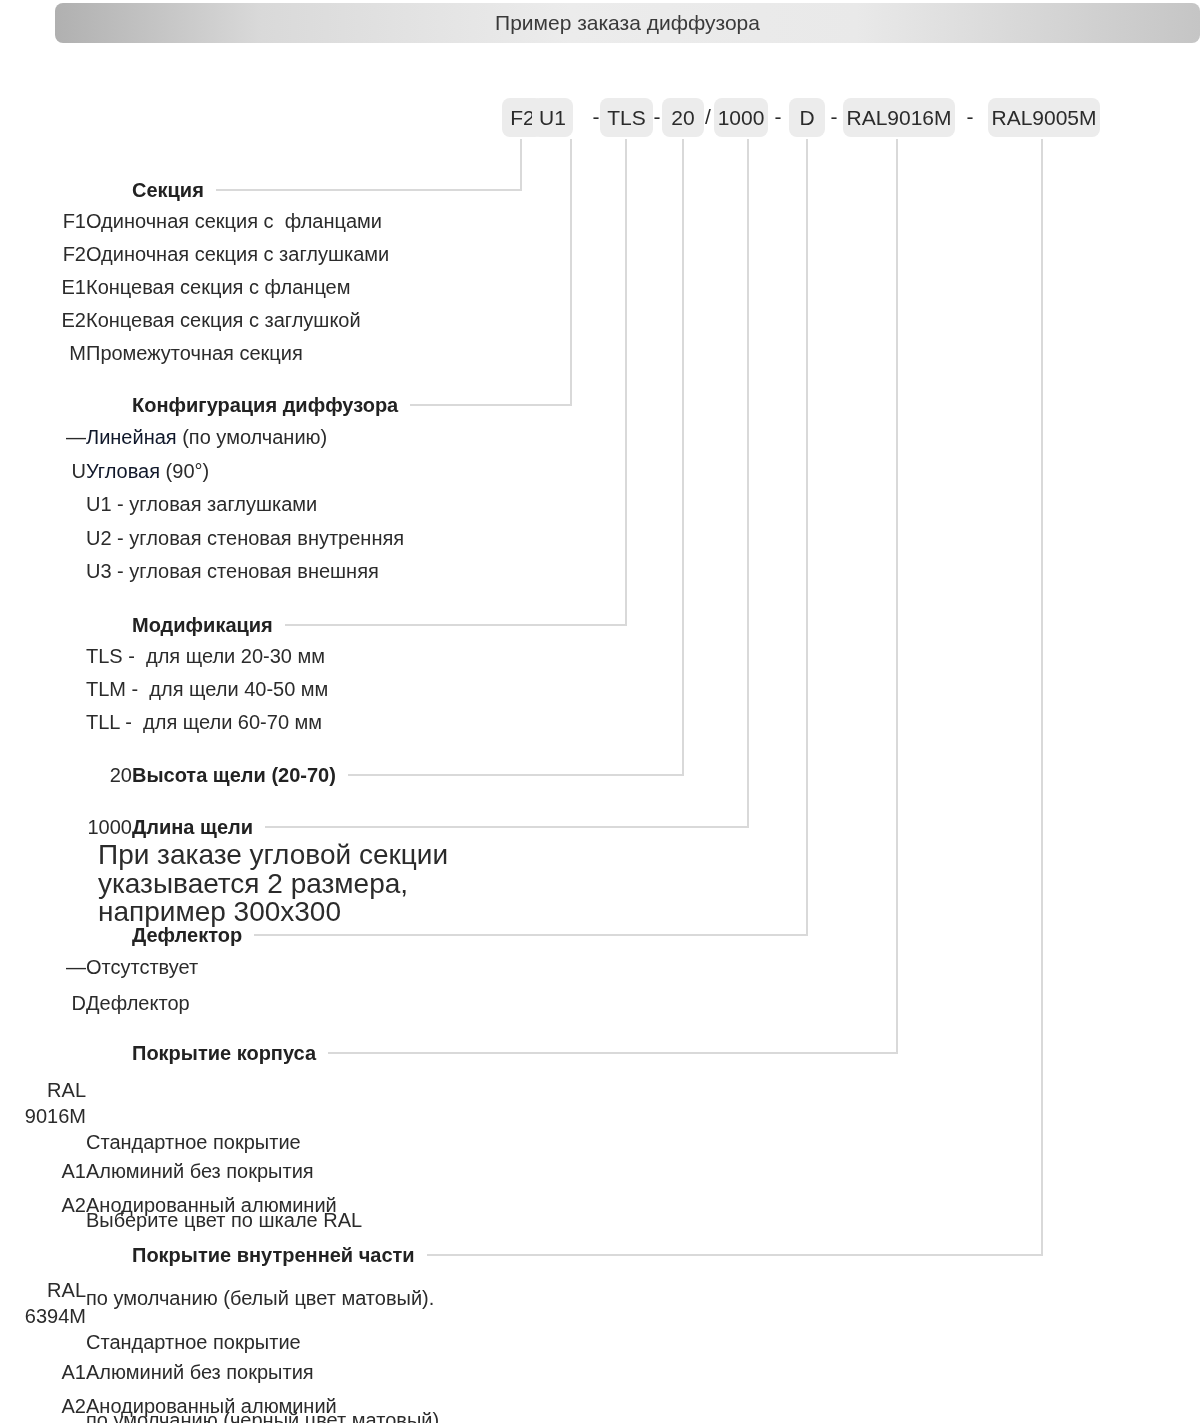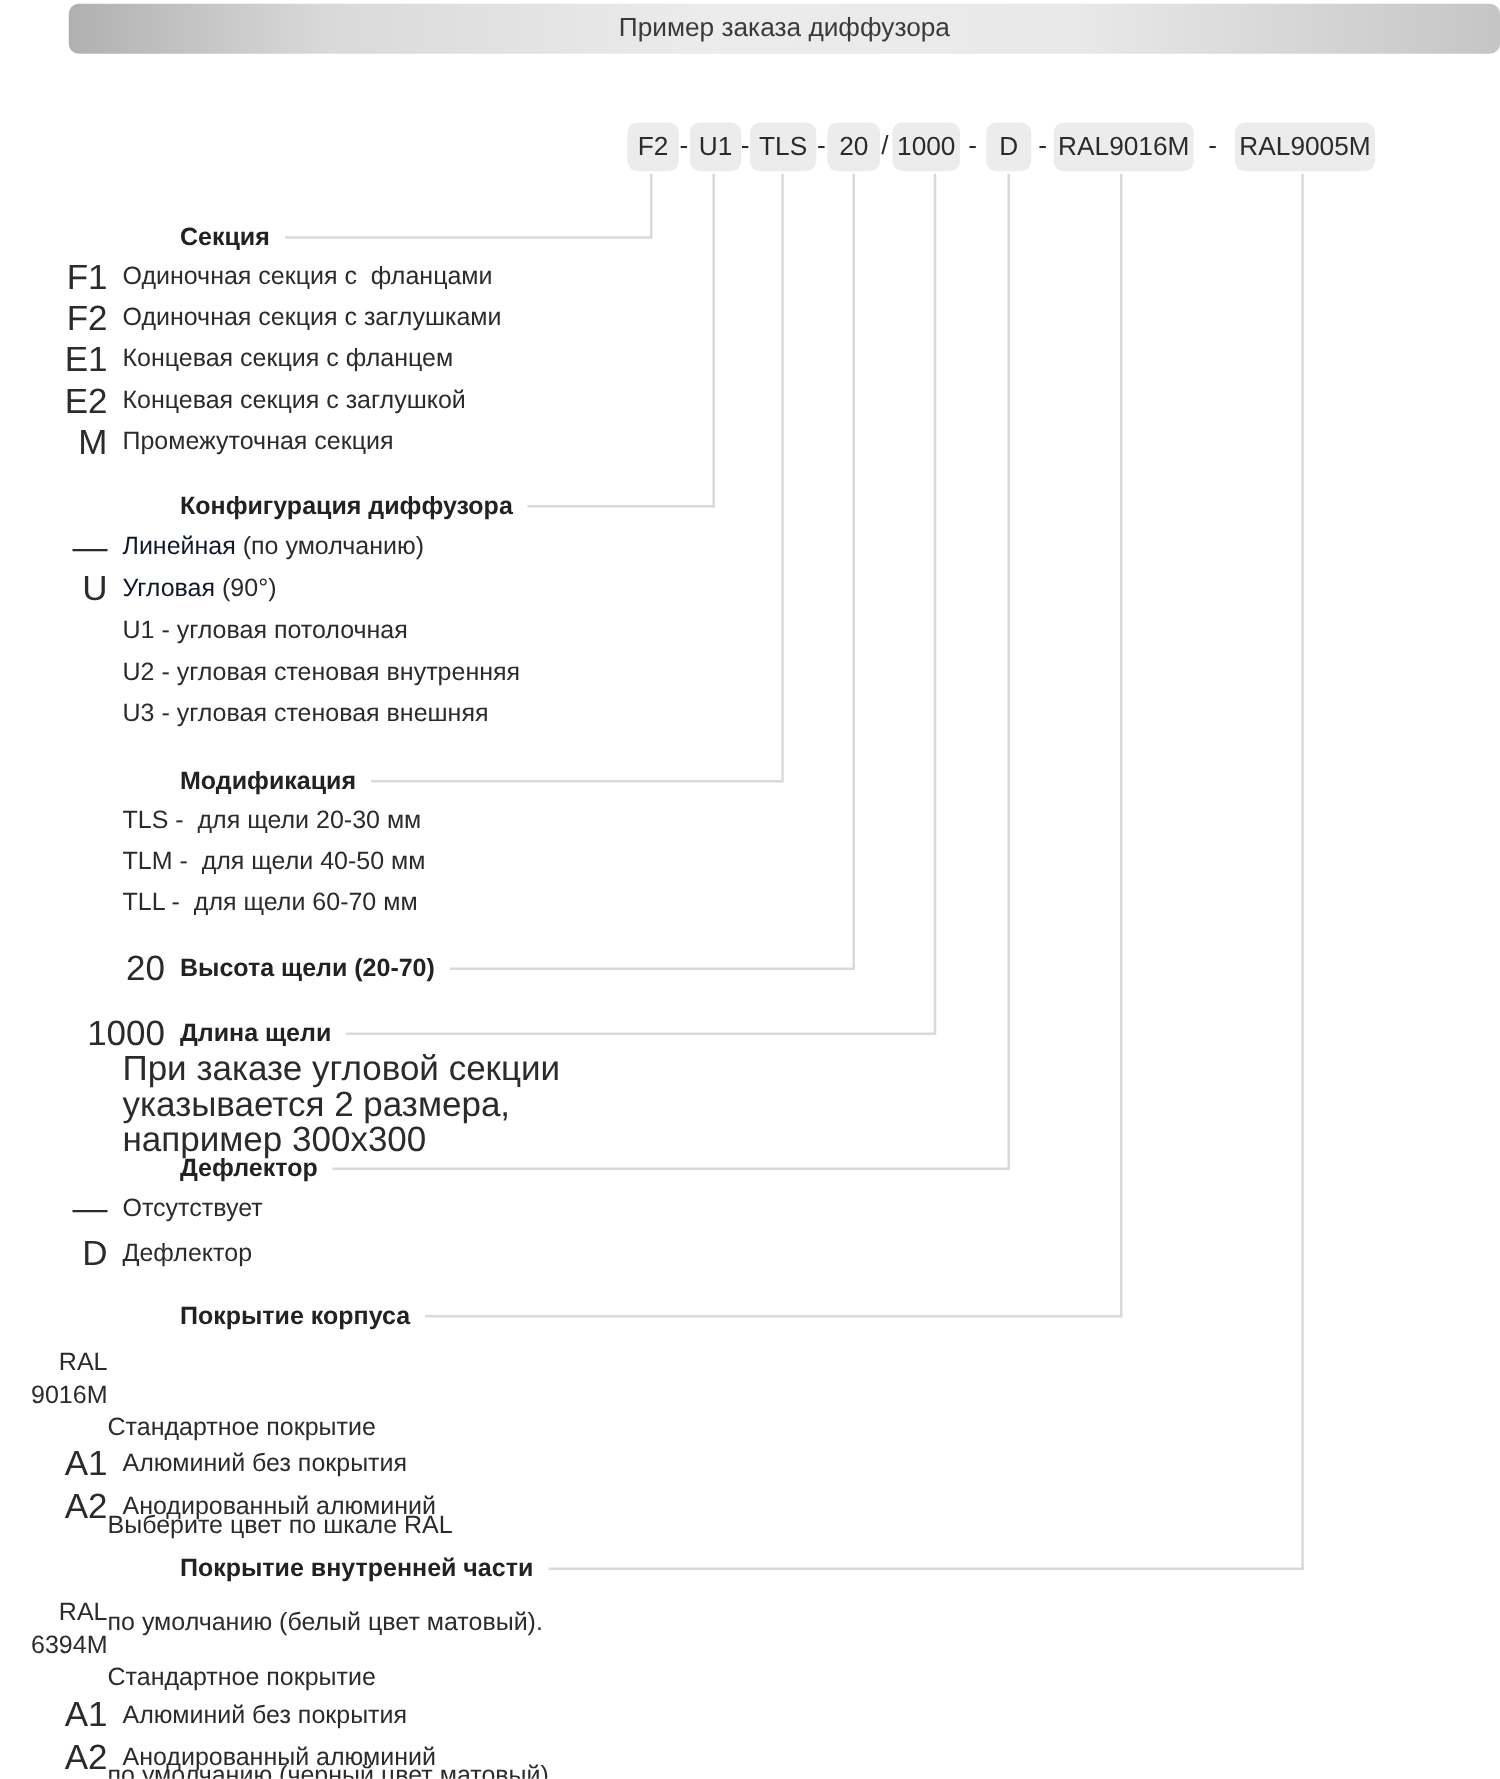--- a/index.html
+++ b/index.html
@@ -23,21 +23,21 @@
   }
   .sep{
     position:absolute;top:117px;transform:translate(-50%,-50%);
     font-size:21px;font-weight:500;color:#2b2b2b;z-index:1;
   }
   .hrow{
     position:absolute;left:0;height:32px;display:flex;align-items:center;z-index:1;
     font-size:20px;
     padding-left:46px;
   }
-  .codecell{width:86px;margin-right:12px;text-align:right;flex:none;font-size:28px;color:#2b2b2b;white-space:nowrap}
+  .codecell{width:86px;text-align:right;flex:none;font-size:20px;color:#2b2b2b;white-space:nowrap}
   .htitle{font-weight:700;white-space:nowrap;color:#222}
   .hline{flex:1;height:2px;background:#d9d9d9;margin-left:12px;min-width:0}
   .items{position:absolute;left:0;right:0;z-index:1}
   .irow{display:flex;align-items:center;font-size:20px}
   .irow.h33{height:33px}
   .irow.h335{height:33.5px}
   .irow.h36{height:36px}
   .irow.h34{height:34px}
   .itext{white-space:pre-wrap;color:#2b2b2b}
   .b{font-weight:400;color:#0f172a}
@@ -60,21 +60,21 @@
   <line x1="683" y1="139" x2="683" y2="776"></line>
   <line x1="748" y1="139" x2="748" y2="828"></line>
   <line x1="807" y1="139" x2="807" y2="936"></line>
   <line x1="897" y1="139" x2="897" y2="1054"></line>
   <line x1="1042" y1="139" x2="1042" y2="1256"></line>
 </svg>
 
 <div>
   <div class="box" style="left:502px;width:41px">F2</div>
   <span class="sep" style="left:547px">-</span>
-  <div class="box" style="left:552px;width:41px">U1</div>
+  <div class="box" style="left:532px;width:41px">U1</div>
   <span class="sep" style="left:596px">-</span>
   <div class="box" style="left:600px;width:53px">TLS</div>
   <span class="sep" style="left:657px">-</span>
   <div class="box" style="left:662px;width:42px">20</div>
   <span class="sep" style="left:708px">/</span>
   <div class="box" style="left:714px;width:54px">1000</div>
   <span class="sep" style="left:778px">-</span>
   <div class="box" style="left:789px;width:36px">D</div>
   <span class="sep" style="left:834px">-</span>
   <div class="box" style="left:843px;width:112px">RAL9016M</div>
@@ -119,21 +119,21 @@
   <div class="irow h335">
       <span class="codecell">—</span>
       <span class="itext"><span class="b">Линейная</span><span> (по умолчанию)</span></span>
     </div>
   <div class="irow h335">
       <span class="codecell">U</span>
       <span class="itext"><span class="b">Угловая</span><span> (90°)</span></span>
     </div>
   <div class="irow h335">
       <span class="codecell"></span>
-      <span class="itext">U1 - угловая потолочная</span>
+      <span class="itext">U1 - угловая заглушками</span>
     </div>
   <div class="irow h335">
       <span class="codecell"></span>
       <span class="itext">U2 - угловая стеновая внутренняя</span>
     </div>
   <div class="irow h335">
       <span class="codecell"></span>
       <span class="itext">U3 - угловая стеновая внешняя</span>
     </div>
 </div>

